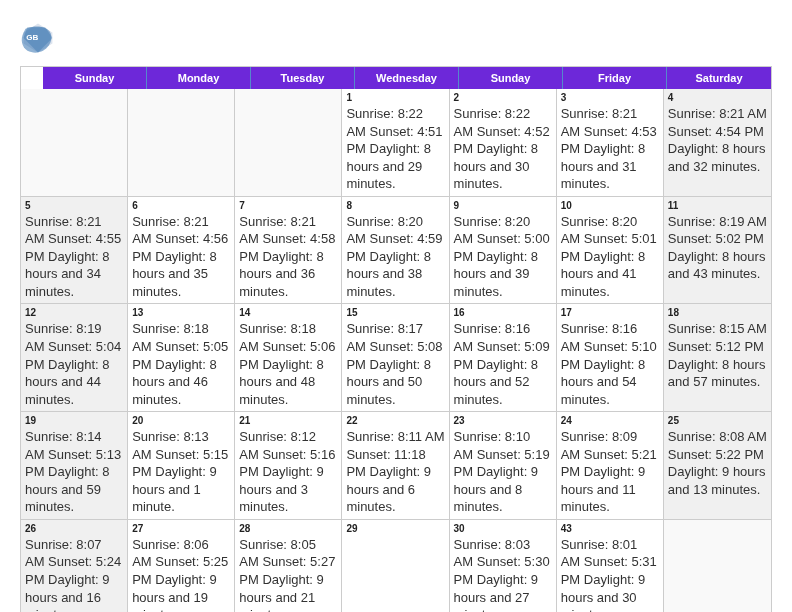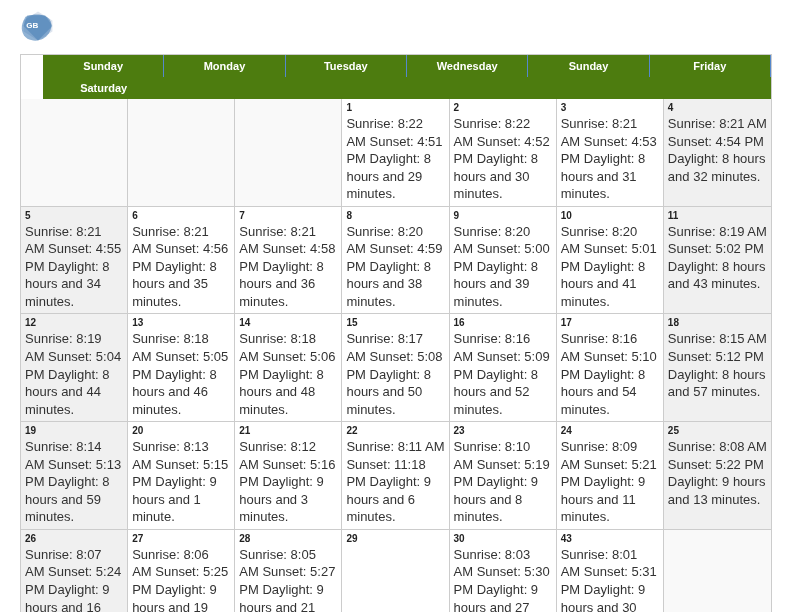--- a/index.html
+++ b/index.html
@@ -6,21 +6,21 @@
     body {
       font-family: Arial, sans-serif;
       background: #fff;
       width: 792px;
       height: 612px;
       overflow: hidden;
     }
     .page {
       width: 792px;
       height: 612px;
-      padding: 8px 20px 10px 20px;
+      padding: 20px 20px 10px 20px;
       display: flex;
       flex-direction: column;
     }
     .header {
       display: flex;
       justify-content: space-between;
       align-items: flex-start;
       margin-bottom: 10px;
     }
     .logo {
@@ -54,22 +54,22 @@
       color: #555;
     }
     .calendar {
       flex: 1;
       display: flex;
       flex-direction: column;
       border: 1px solid #ccc;
     }
     .cal-header {
       display: grid;
-      grid-template-columns: repeat(6, 1fr);
-      background: #4d7c0f;
+      grid-template-columns: repeat(7, 1fr);
+      background: #6d28d9;
       margin-left: 22px;
     }
     .cal-header-cell {
       color: #fff;
       font-size: 11px;
       font-weight: bold;
       text-align: center;
       padding: 5px 2px;
       border-right: 1px solid #5588cc;
     }

